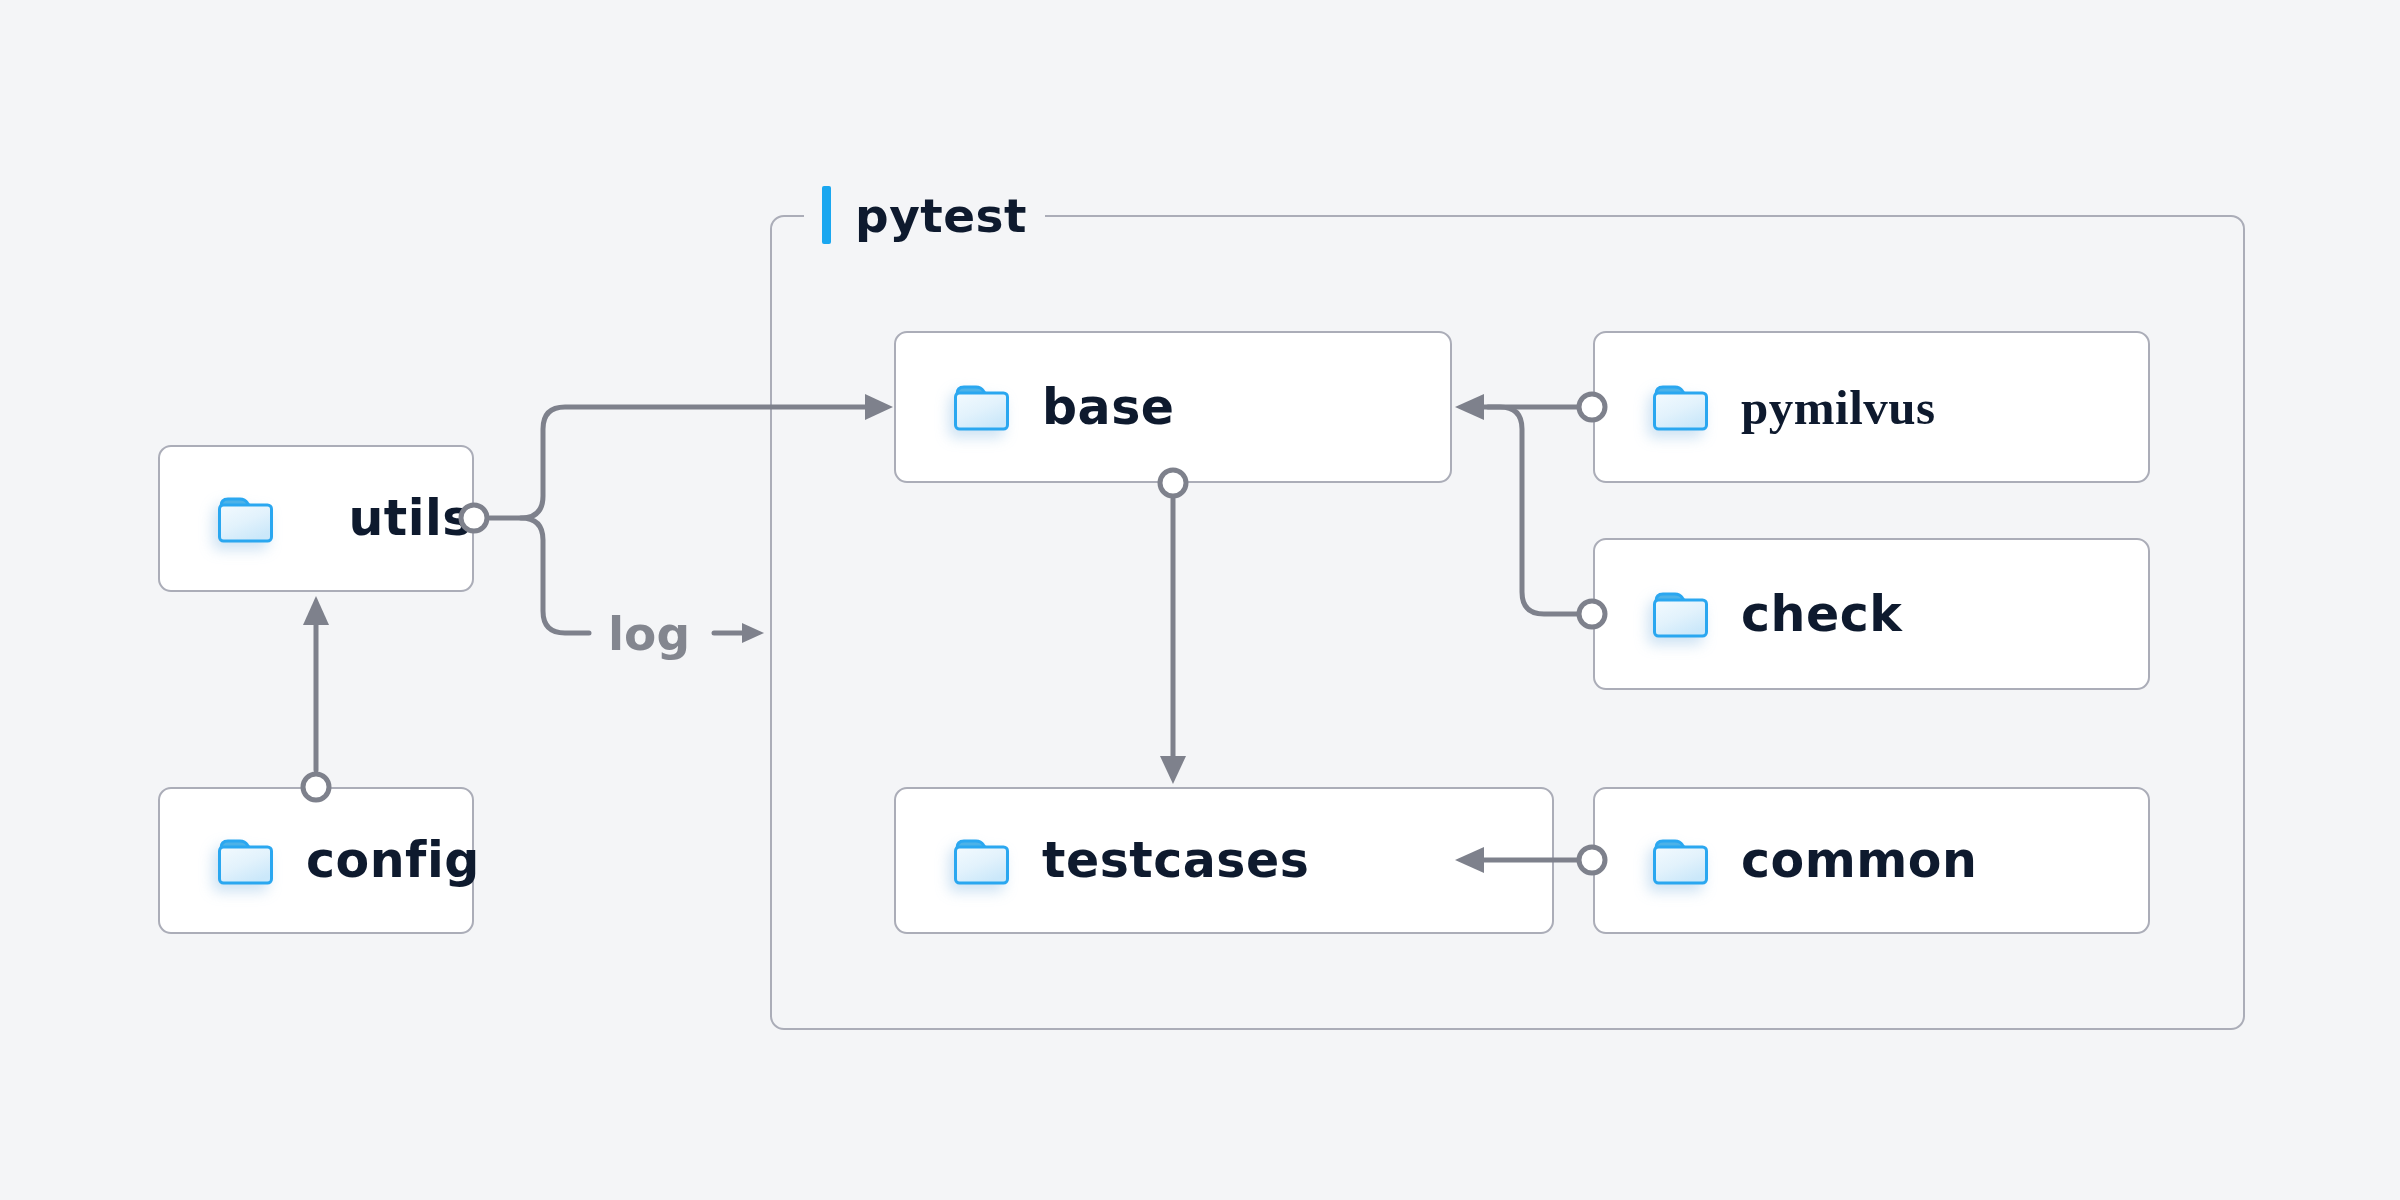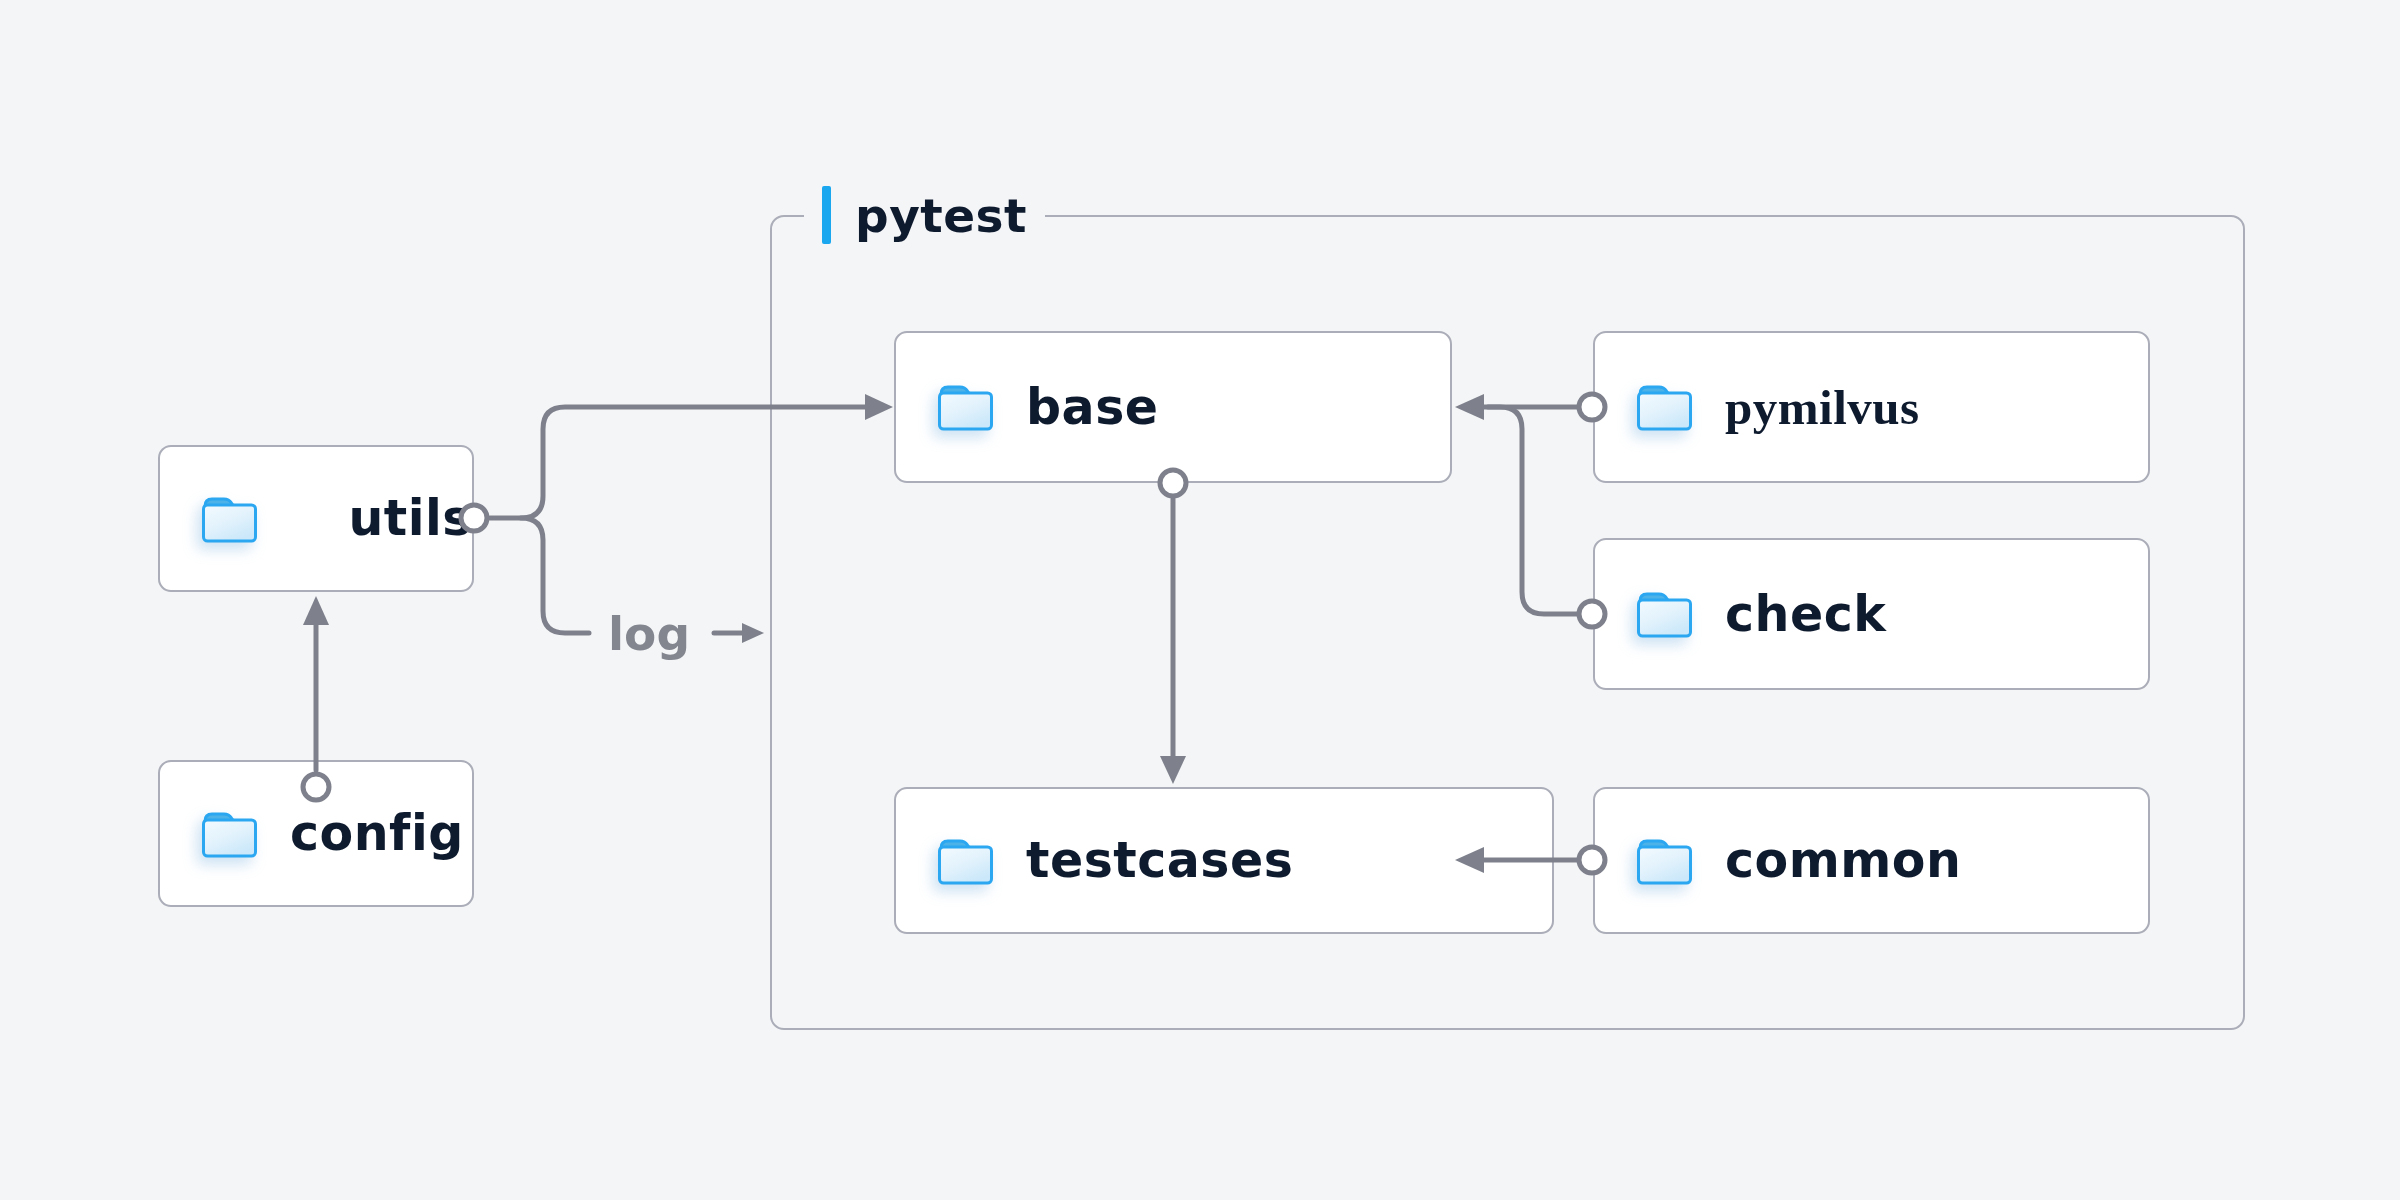--- a/index.html
+++ b/index.html
@@ -37,32 +37,32 @@
   }
 
   
   .node {
     position: absolute;
     background: #ffffff;
     border: 2px solid #abadb8;
     border-radius: 13px;
     box-sizing: border-box;
     display: flex; align-items: center;
-    padding-left: 36px; gap: 28px;
+    padding-left: 52px; gap: 28px;
     z-index: 2;
   }
   .node .nlabel {
     font-size: 49px; font-weight: 700; color: #0e1a2e; letter-spacing: 0.5px;
     white-space: nowrap;
   }
   .node .folder { display: flex; align-items: center; }
   .node .folder svg { filter: drop-shadow(-5px 7px 7px rgba(90,160,215,0.30)); }
 
   .node-utils     { left: 158px;  top: 445px; width: 316px; height: 147px; justify-content: space-between; }
-  .node-config    { left: 158px;  top: 760px; width: 316px; height: 147px; }
+  .node-config    { left: 158px;  top: 787px; width: 316px; height: 147px; }
   .node-base      { left: 894px;  top: 331px; width: 558px; height: 152px; }
   .node-pymilvus  { left: 1593px; top: 331px; width: 557px; height: 152px; font-family: Liberation Serif, serif; }
   .node-check     { left: 1593px; top: 538px; width: 557px; height: 152px; }
   .node-testcases { left: 894px;  top: 787px; width: 660px; height: 147px; }
   .node-common    { left: 1593px; top: 787px; width: 557px; height: 147px; }
 
   
   svg.edges {
     position: absolute; left: 0; top: 0; width: 2400px; height: 1200px;
     z-index: 4; pointer-events: none;

